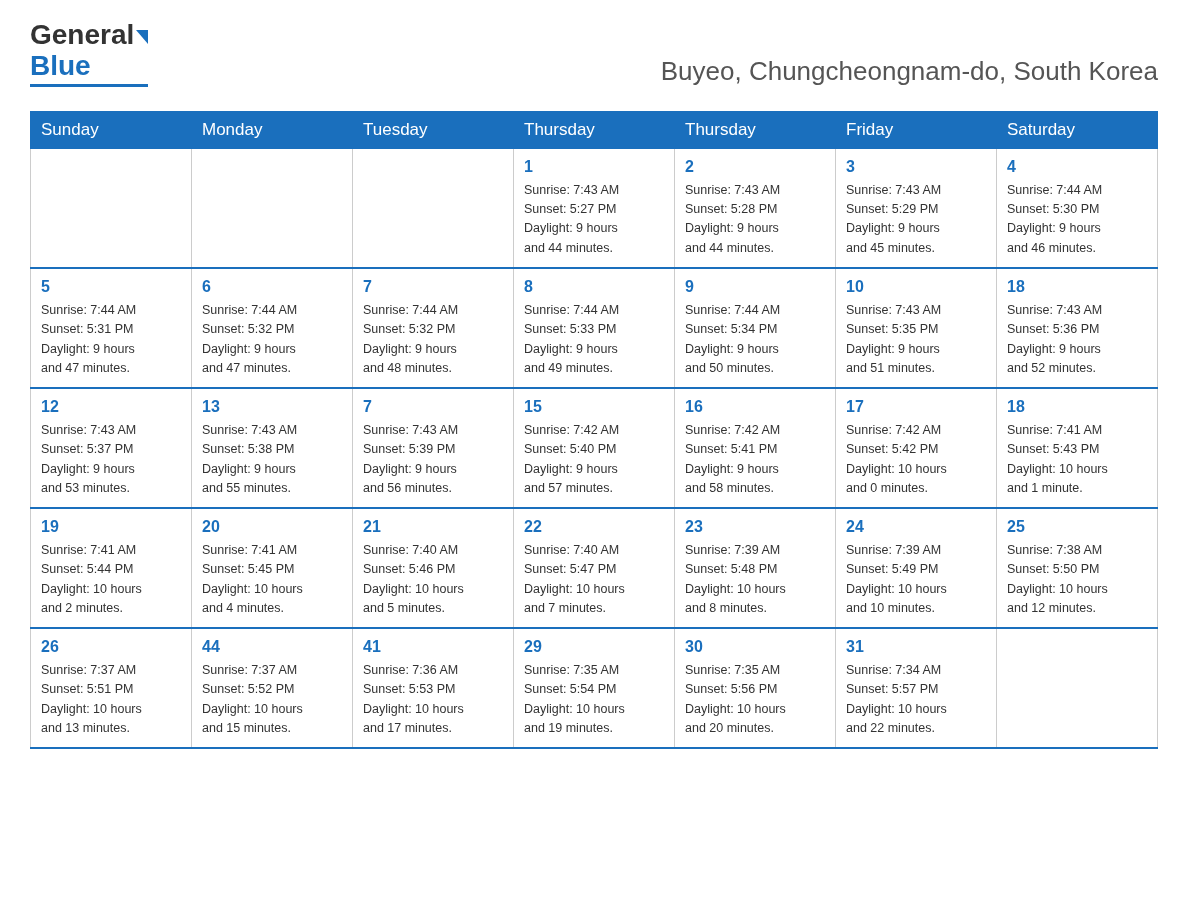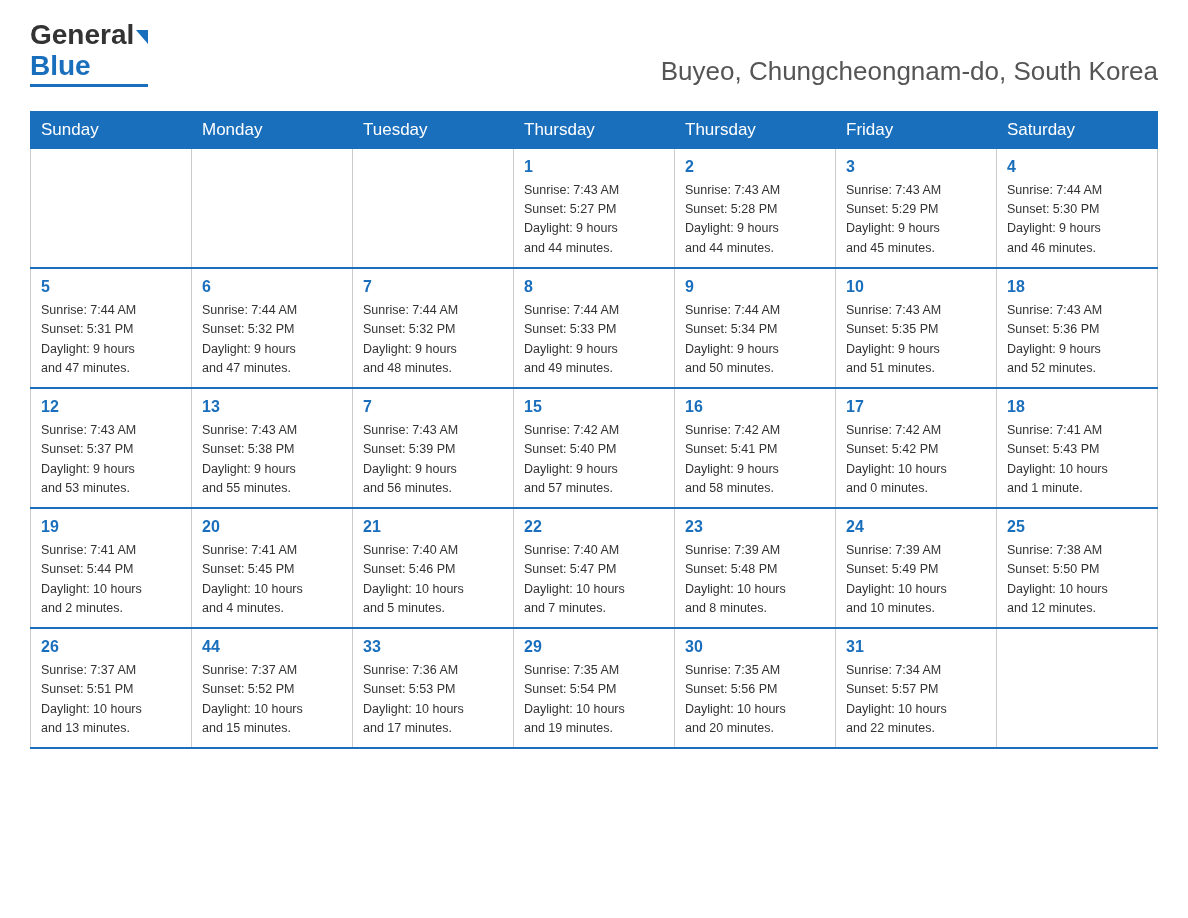--- a/index.html
+++ b/index.html
@@ -249,21 +249,21 @@
       <tr>
         <td>
           <span class="day-number">26</span>
           <div class="day-info">Sunrise: 7:37 AM<br>Sunset: 5:51 PM<br>Daylight: 10 hours<br>and 13 minutes.</div>
         </td>
         <td>
           <span class="day-number">44</span>
           <div class="day-info">Sunrise: 7:37 AM<br>Sunset: 5:52 PM<br>Daylight: 10 hours<br>and 15 minutes.</div>
         </td>
         <td>
-          <span class="day-number">33</span>
+          <span class="day-number">41</span>
           <div class="day-info">Sunrise: 7:36 AM<br>Sunset: 5:53 PM<br>Daylight: 10 hours<br>and 17 minutes.</div>
         </td>
         <td>
           <span class="day-number">29</span>
           <div class="day-info">Sunrise: 7:35 AM<br>Sunset: 5:54 PM<br>Daylight: 10 hours<br>and 19 minutes.</div>
         </td>
         <td>
           <span class="day-number">30</span>
           <div class="day-info">Sunrise: 7:35 AM<br>Sunset: 5:56 PM<br>Daylight: 10 hours<br>and 20 minutes.</div>
         </td>

